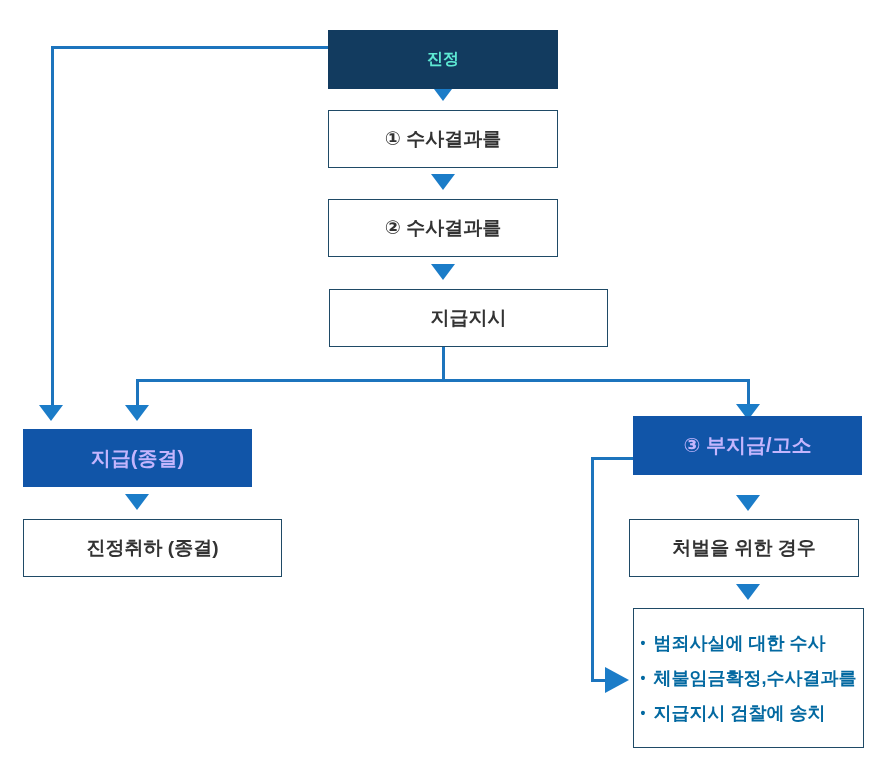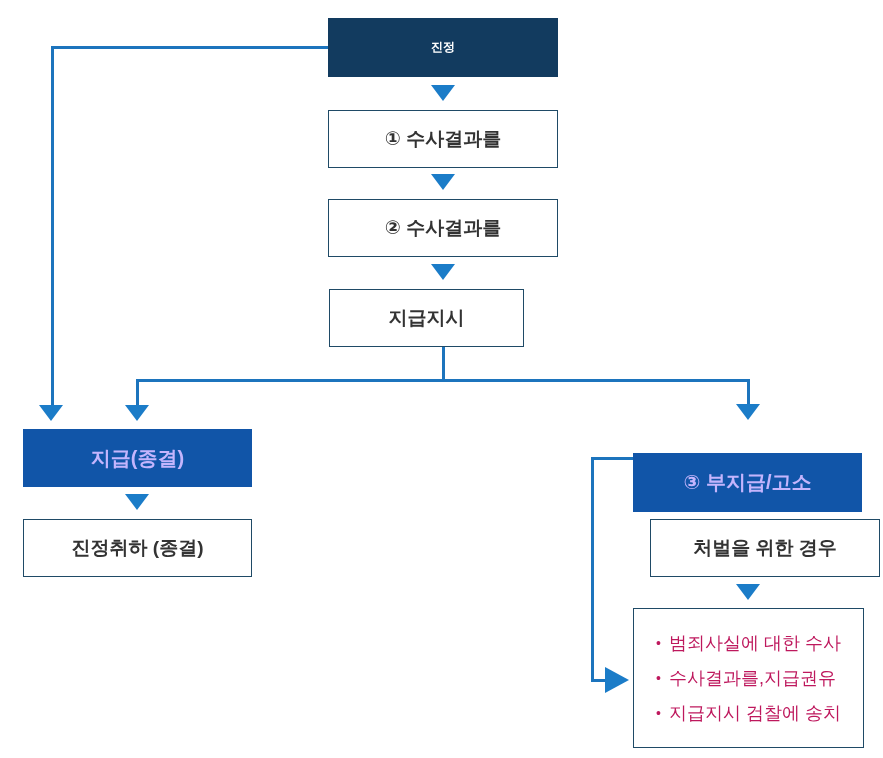--- a/index.html
+++ b/index.html
@@ -18,23 +18,24 @@
   .box {
     position: absolute;
     box-sizing: border-box;
     display: flex;
     align-items: center;
     justify-content: center;
     text-align: center;
   }
   .box-filled-navy {
     background: #123b5f;
-    color: #ffffff;
+    color: #5eead4;
     font-weight: 700;
-    font-size: 12px;
+    font-size: 16px;
+    margin-top: 12px;
   }
   .box-filled-blue {
     background: #1155a8;
     color: #c4b5fd;
     font-weight: 700;
     font-size: 20px;
   }
   .box-outline {
     background: #ffffff;
     border: 1.5px solid #1f4a66;
@@ -63,22 +64,22 @@
     border-left: 24px solid #1b7cc8;
   }
   .details-list {
     list-style: none;
     margin: 0;
     padding: 0;
     text-align: left;
   }
   .details-list li {
     font-size: 18px;
-    font-weight: 400;
-    color: #be185d;
+    font-weight: 700;
+    color: #0369a1;
     line-height: 35px;
     white-space: nowrap;
   }
   .bullet-dot {
     margin-right: 8px;
     font-size: 14px;
     vertical-align: 1px;
   }
 </style>
 </head>
@@ -112,47 +113,47 @@
   </div>
 
   <div class="box box-outline" style="left:328px; top:110px; width:230px; height:58px;">
     <span>① 수사결과를</span>
   </div>
 
   <div class="box box-outline" style="left:328px; top:199px; width:230px; height:58px;">
     <span>② 수사결과를</span>
   </div>
 
-  <div class="box box-outline" style="left:329px; top:289px; width:195px; height:58px;">
+  <div class="box box-outline" style="left:329px; top:289px; width:279px; height:58px;">
     <span>지급지시</span>
   </div>
 
   <div class="box box-filled-blue" style="left:23px; top:429px; width:229px; height:58px;">
     <span>지급(종결)</span>
   </div>
 
-  <div class="box box-outline" style="left:23px; top:519px; width:229px; height:58px;">
+  <div class="box box-outline" style="left:23px; top:519px; width:259px; height:58px;">
     <span>진정취하 (종결)</span>
   </div>
 
-  <div class="box box-filled-blue" style="left:633px; top:453px; width:229px; height:59px;">
+  <div class="box box-filled-blue" style="left:633px; top:416px; width:229px; height:59px;">
     <span>③ 부지급/고소</span>
   </div>
 
-  <div class="box box-outline" style="left:650px; top:519px; width:230px; height:58px;">
+  <div class="box box-outline" style="left:629px; top:519px; width:230px; height:58px;">
     <span>처벌을 위한 경우</span>
   </div>
 
   <div class="box box-outline" style="left:633px; top:608px; width:231px; height:140px;">
     <ul class="details-list">
       <li>
         <span class="bullet-dot">•</span><span>범죄사실에 대한 수사</span>
       </li>
       <li>
-        <span class="bullet-dot">•</span><span>수사결과를,지급권유</span>
+        <span class="bullet-dot">•</span><span>체불임금확정,수사결과를</span>
       </li>
       <li>
         <span class="bullet-dot">•</span><span>지급지시 검찰에 송치</span>
       </li>
     </ul>
   </div>
 
 </div>
 
 </body></html>

